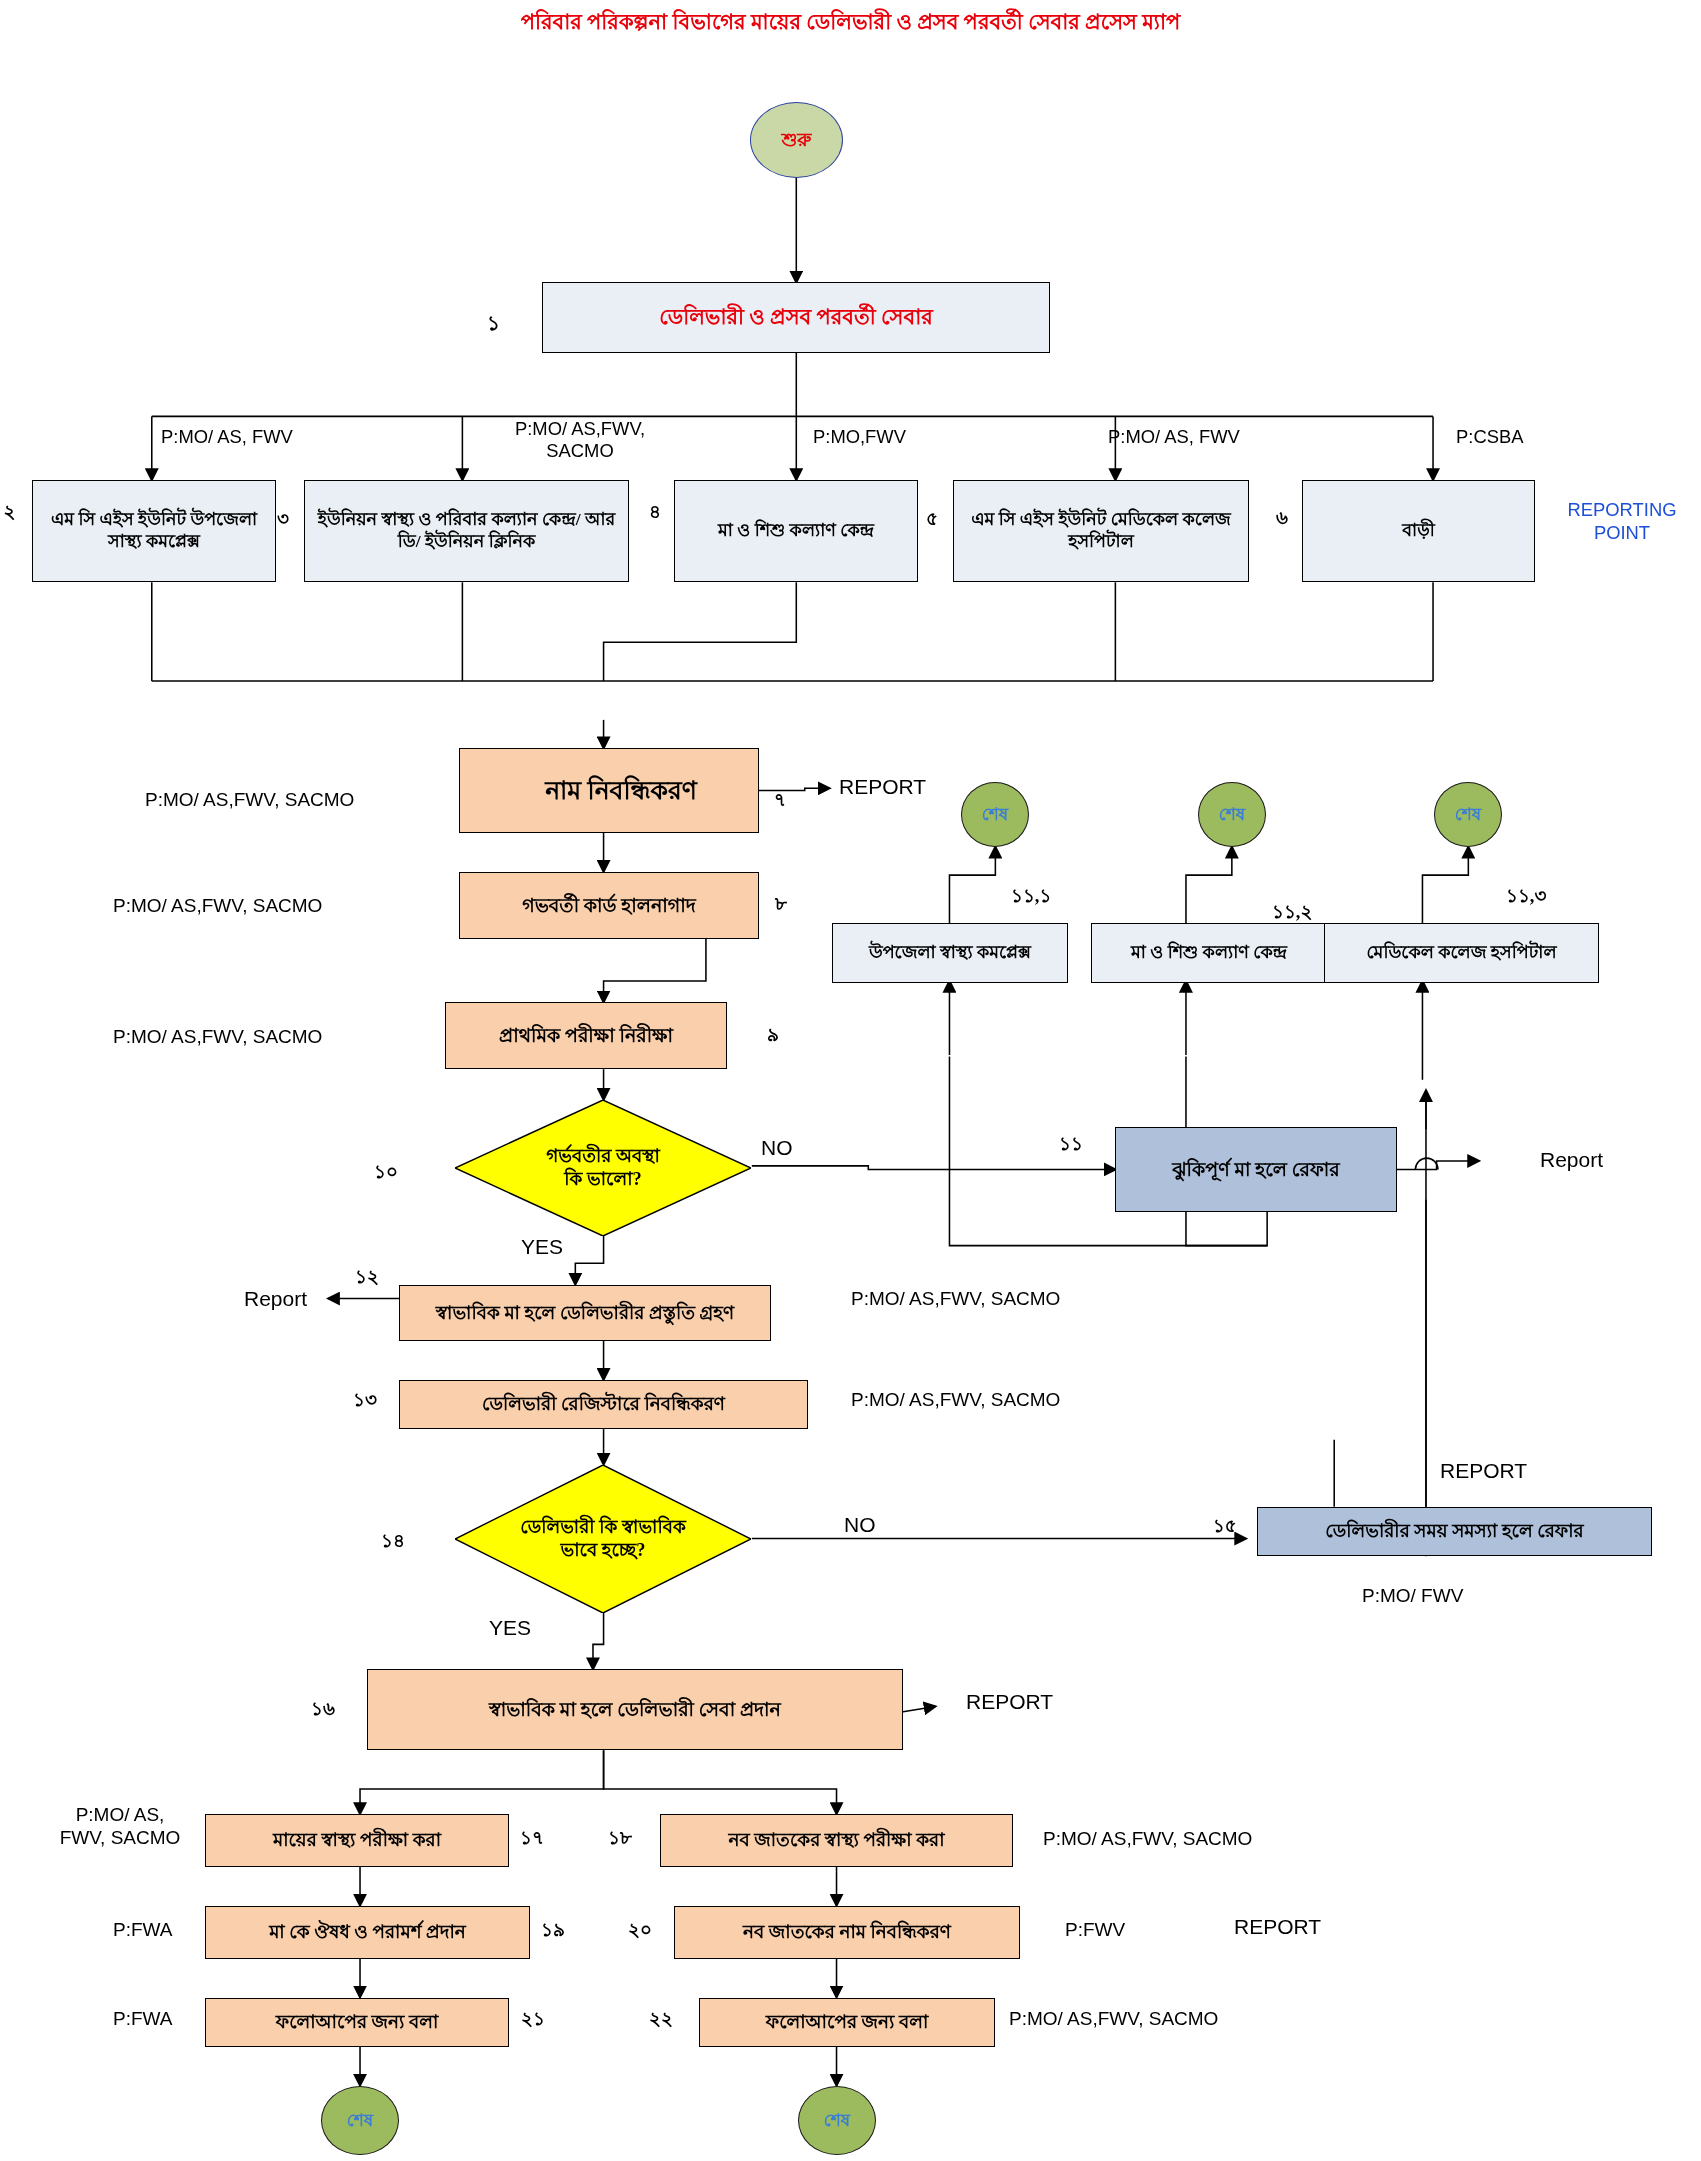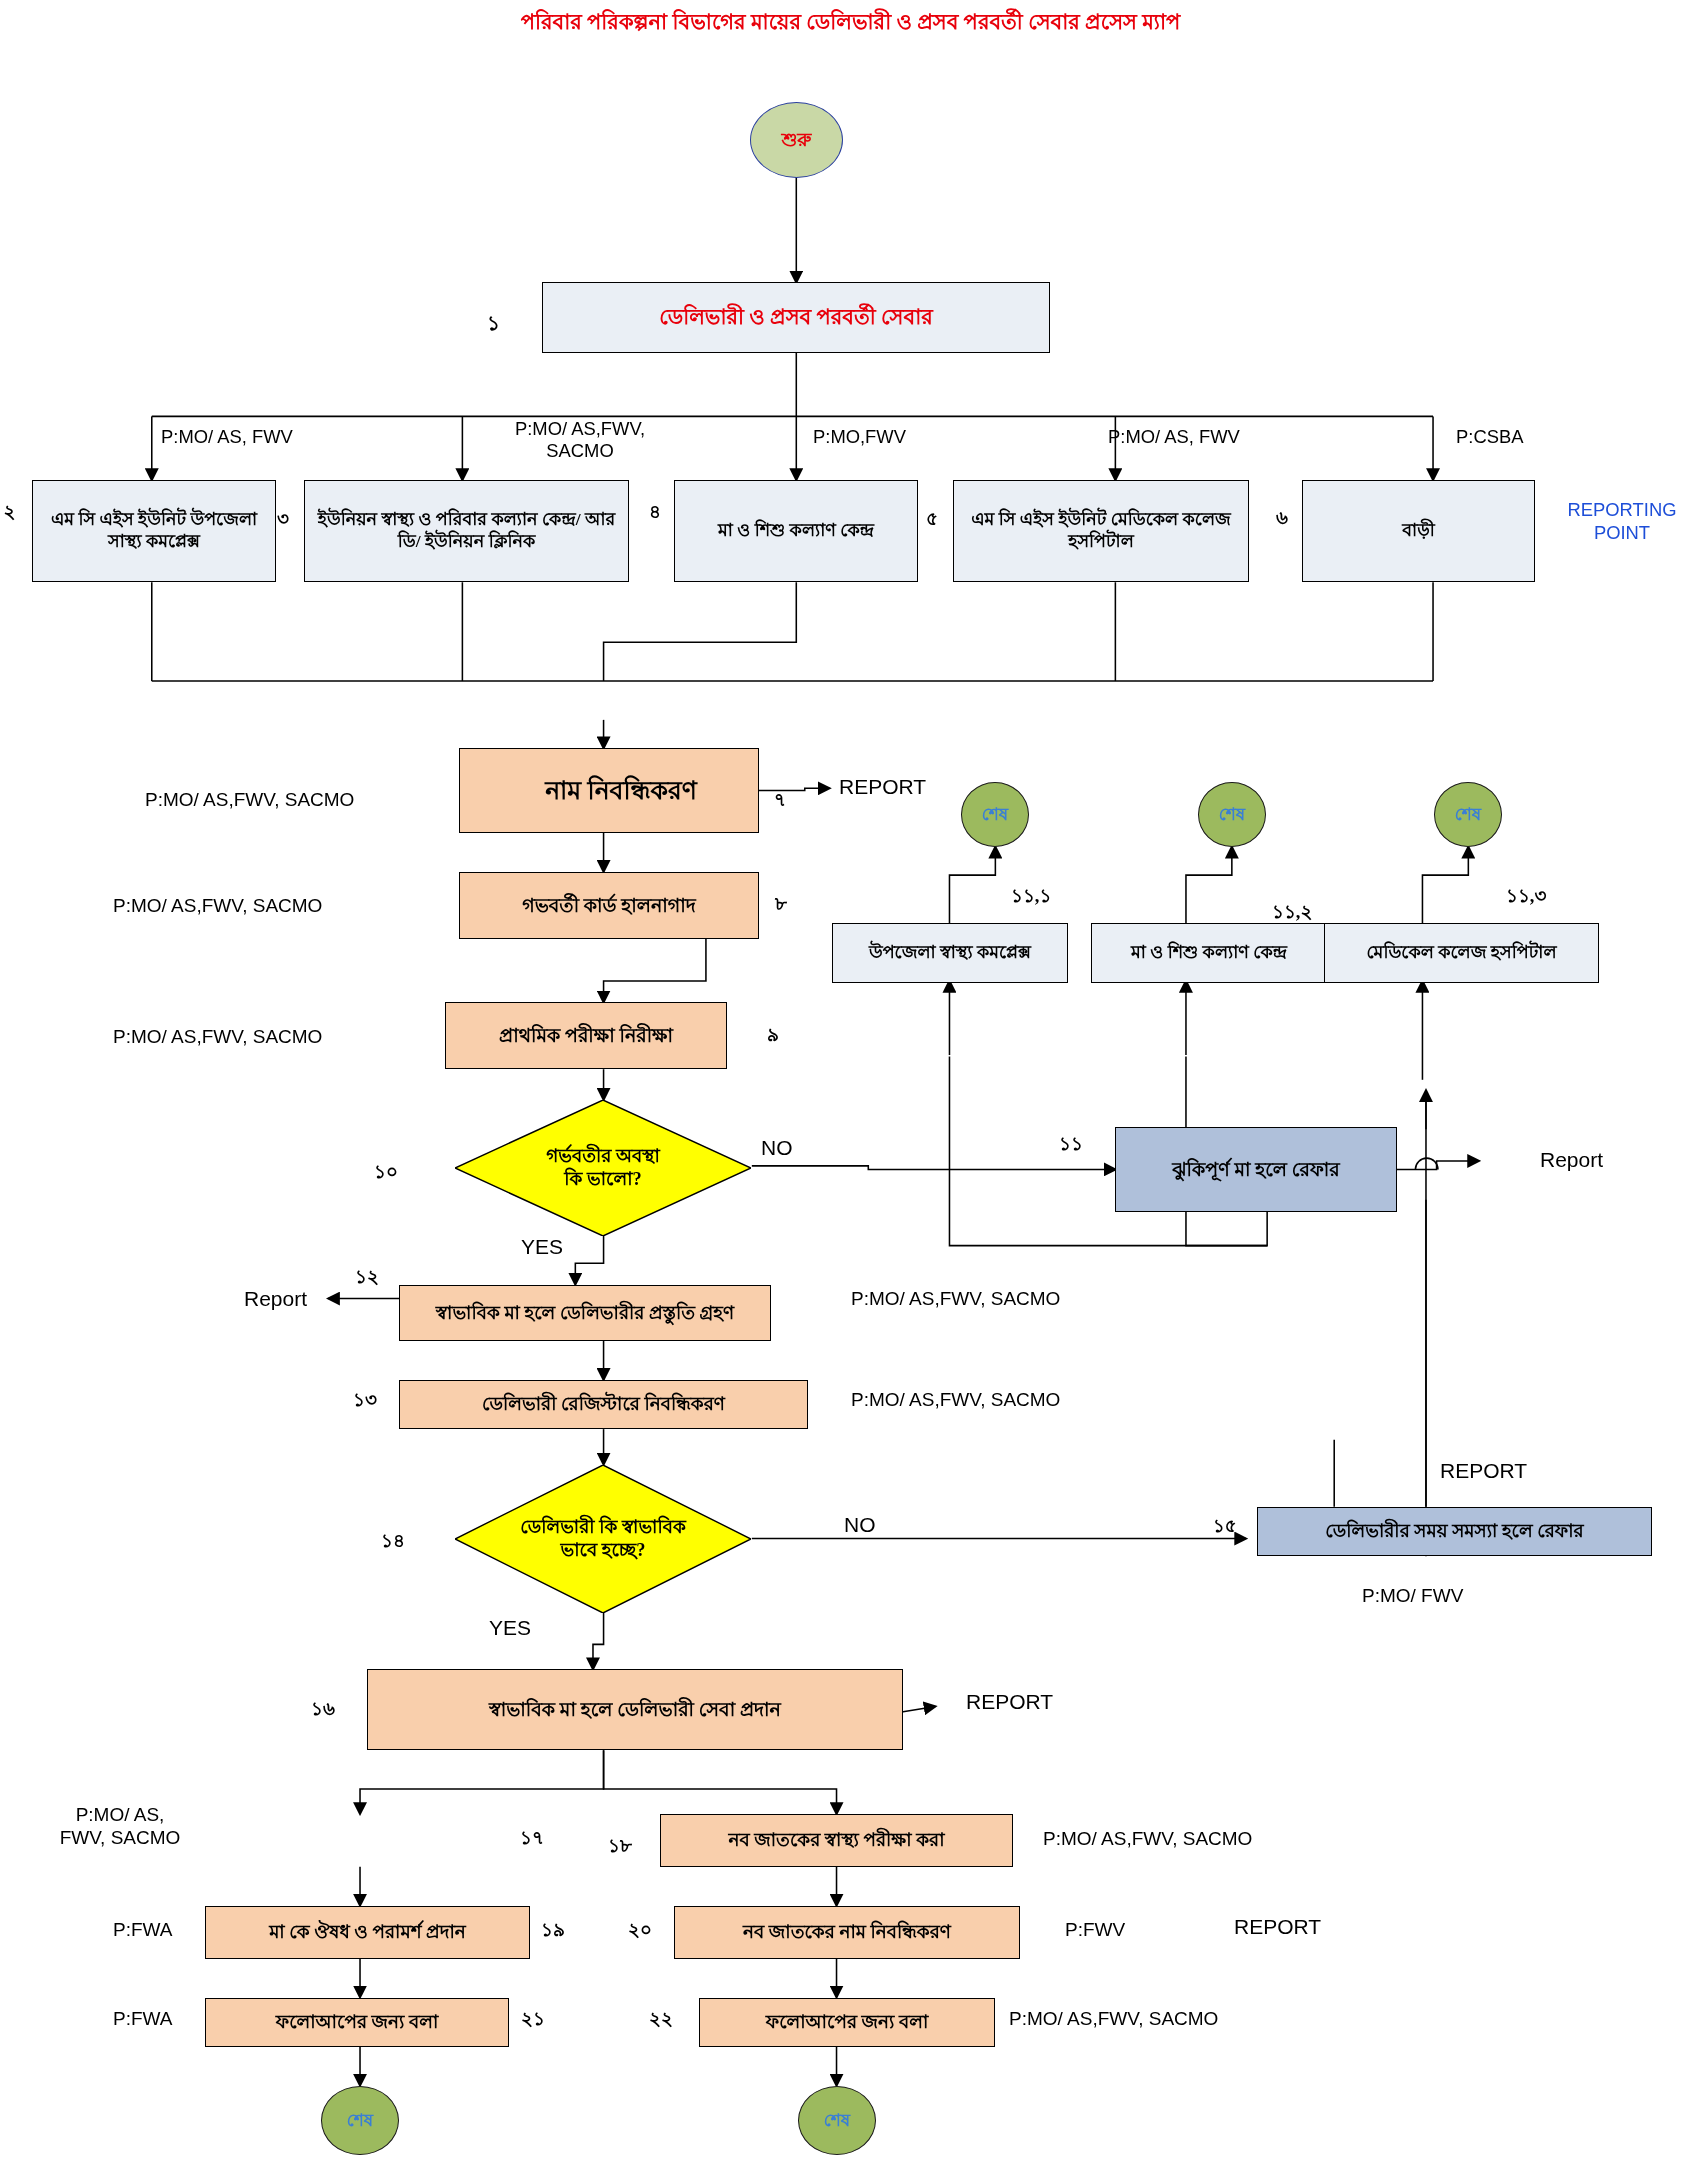--- a/index.html
+++ b/index.html
@@ -276,28 +276,31 @@
   <div class="lbl bn" style="left:1213px;top:1516px;font-size:18px;">১৫</div>
   <div class="lbl lat" style="left:1440px;top:1458px;font-size:21px;">REPORT</div>
   <div class="lbl lat" style="left:1362px;top:1585px;font-size:19px;">P:MO/ FWV</div>
 
   <div class="node orange-rect bn" style="left:367px;top:1669px;width:536px;height:81px;font-size:19px;">
     <span>স্বাভাবিক মা হলে ডেলিভারী সেবা প্রদান</span>
   </div>
   <div class="lbl bn" style="left:311px;top:1698px;font-size:18.4px;">১৬</div>
   <div class="lbl lat" style="left:966px;top:1689px;font-size:21px;">REPORT</div>
 
+  <div class="node orange-rect bn" style="left:205px;top:1814px;width:304px;height:53px;font-size:18.4px;">
+    <span>মায়ের স্বাস্থ্য পরীক্ষা করা</span>
+  </div>
   <div class="lbl bn" style="left:520px;top:1827px;font-size:18.4px;">১৭</div>
   <div class="lbl lat center" style="left:39px;top:1804px;width:162px;font-size:19px;">P:MO/ AS,
 FWV, SACMO</div>
 
   <div class="node orange-rect bn" style="left:660px;top:1814px;width:353px;height:53px;font-size:18.4px;">
     <span>নব জাতকের স্বাস্থ্য পরীক্ষা করা</span>
   </div>
-  <div class="lbl bn" style="left:608px;top:1827px;font-size:18.4px;margin-top:8px;">১৮</div>
+  <div class="lbl bn" style="left:608px;top:1827px;font-size:18.4px;">১৮</div>
   <div class="lbl lat" style="left:1043px;top:1828px;font-size:19px;">P:MO/ AS,FWV, SACMO</div>
 
   <div class="node orange-rect bn" style="left:205px;top:1906px;width:325px;height:53px;font-size:18.4px;">
     <span>মা কে ঔষধ ও পরামর্শ প্রদান</span>
   </div>
   <div class="lbl bn" style="left:541px;top:1919px;font-size:18.4px;">১৯</div>
   <div class="lbl lat" style="left:113px;top:1919px;font-size:19px;">P:FWA</div>
 
   <div class="node orange-rect bn" style="left:674px;top:1906px;width:346px;height:53px;font-size:18.4px;">
     <span>নব জাতকের নাম নিবন্ধিকরণ</span>

